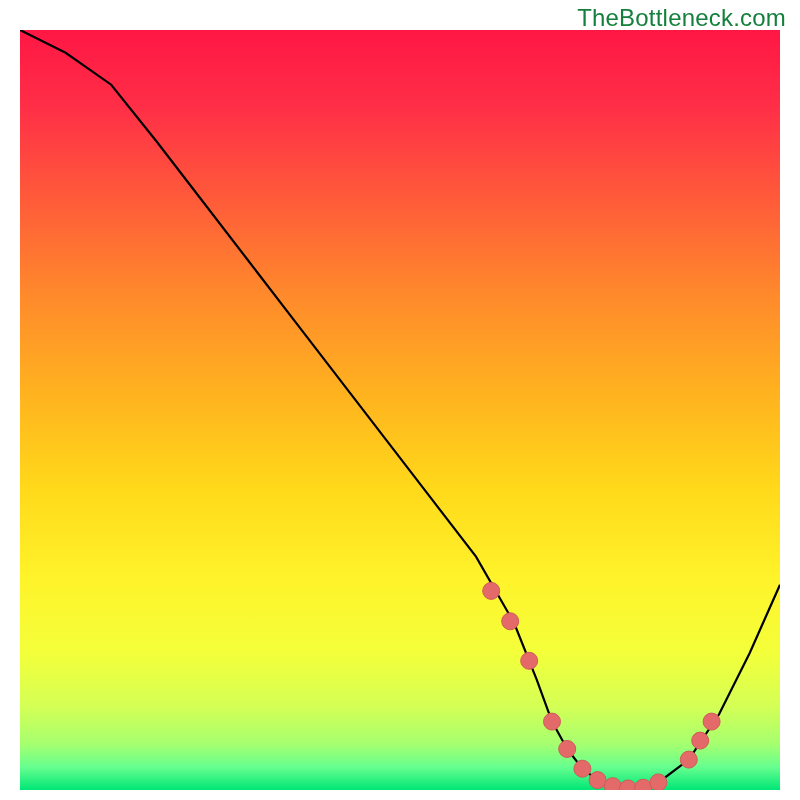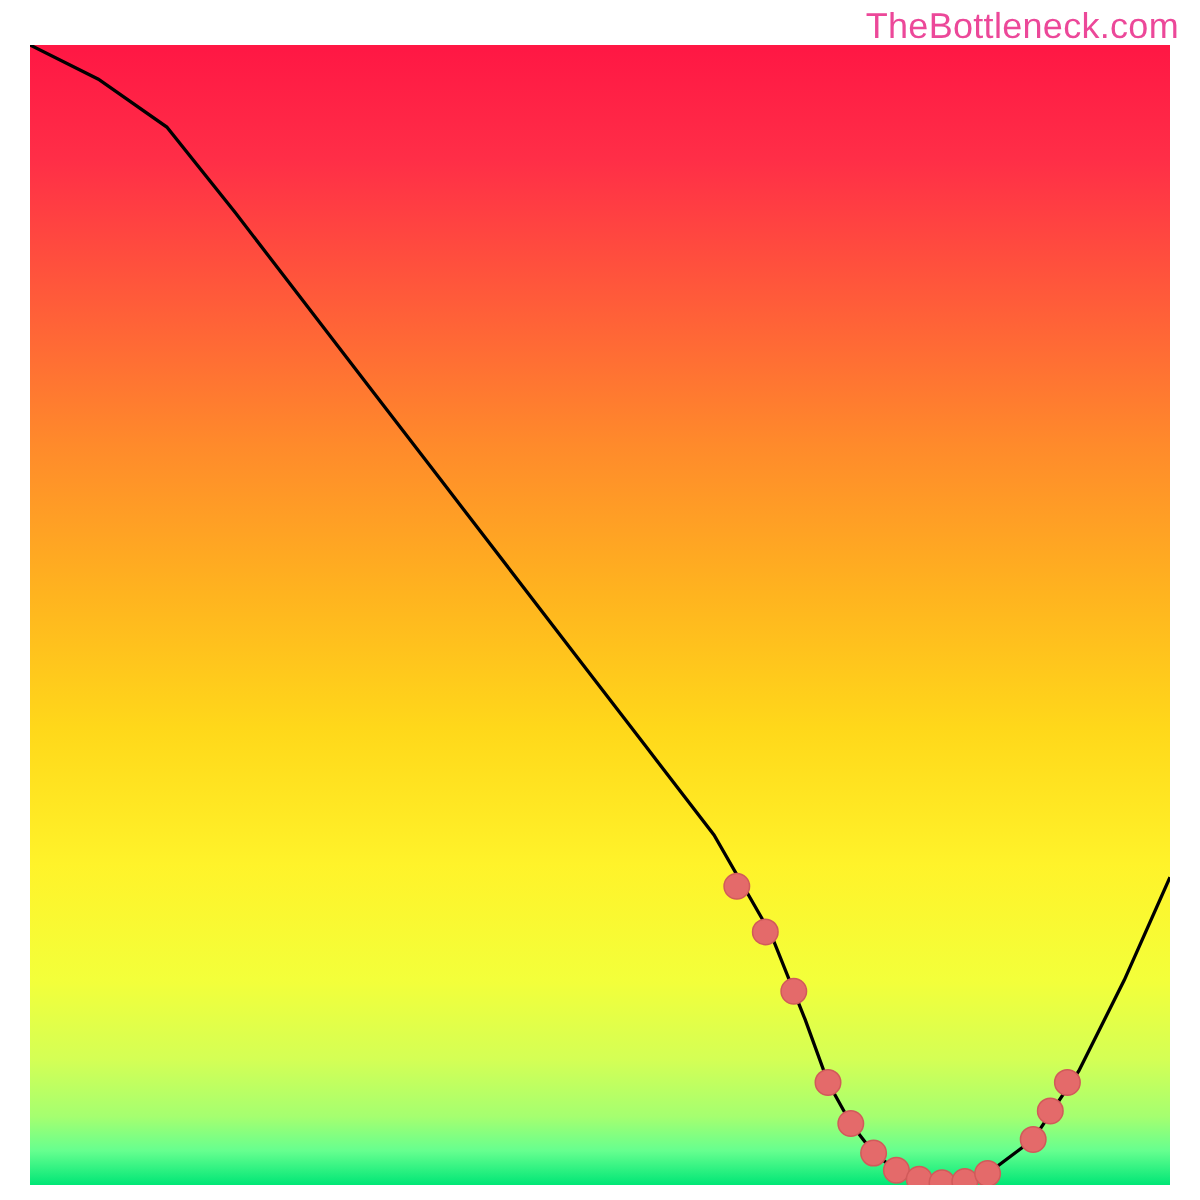--- a/index.html
+++ b/index.html
@@ -14,21 +14,21 @@
   .frame {
     position: relative;
     width: 800px;
     height: 800px;
   }
   .watermark {
     position: absolute;
     top: 4px;
     right: 14px;
     font-size: 24px;
-    color: #ec4899;
+    color: #15803d;
     letter-spacing: 0.2px;
     text-align: right;
   }
   svg.plot {
     position: absolute;
     top: 0;
     left: 0;
     width: 800px;
     height: 800px;
   }

